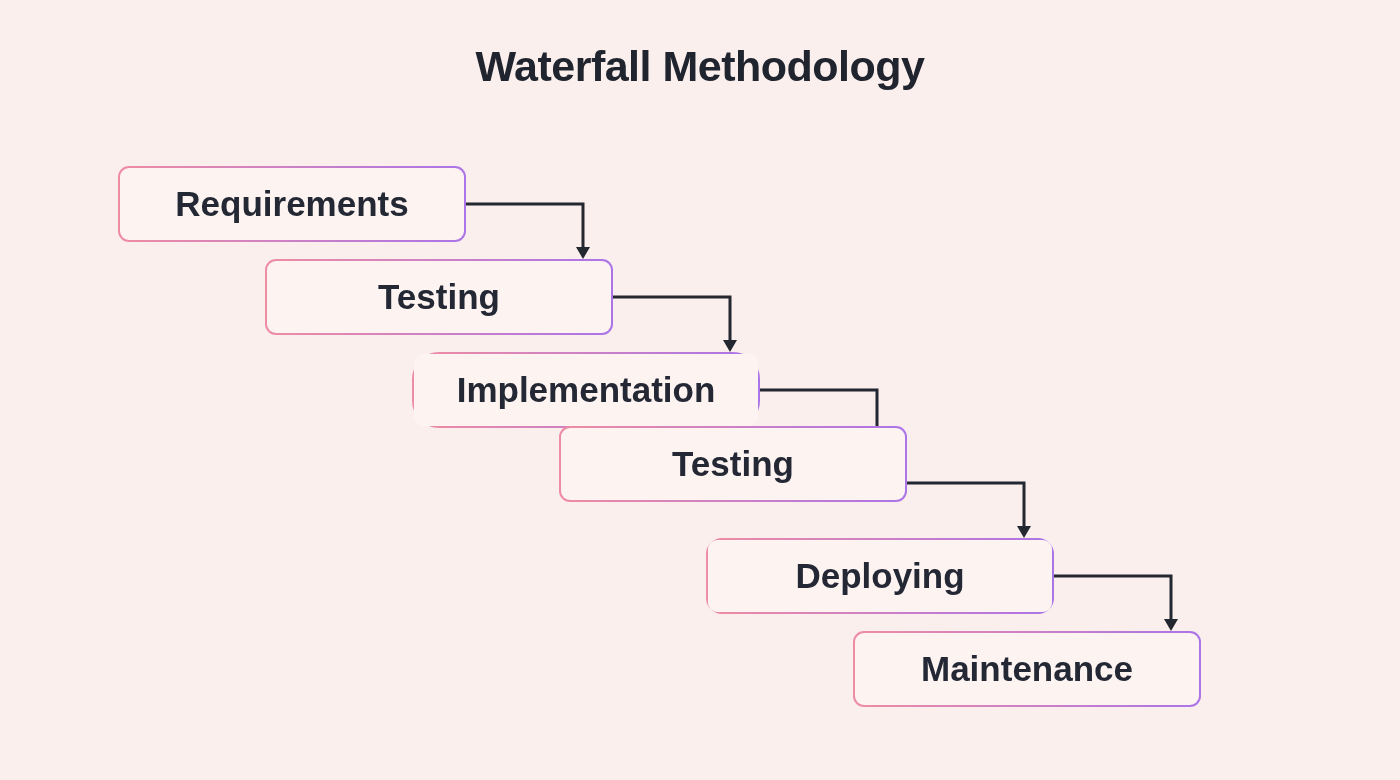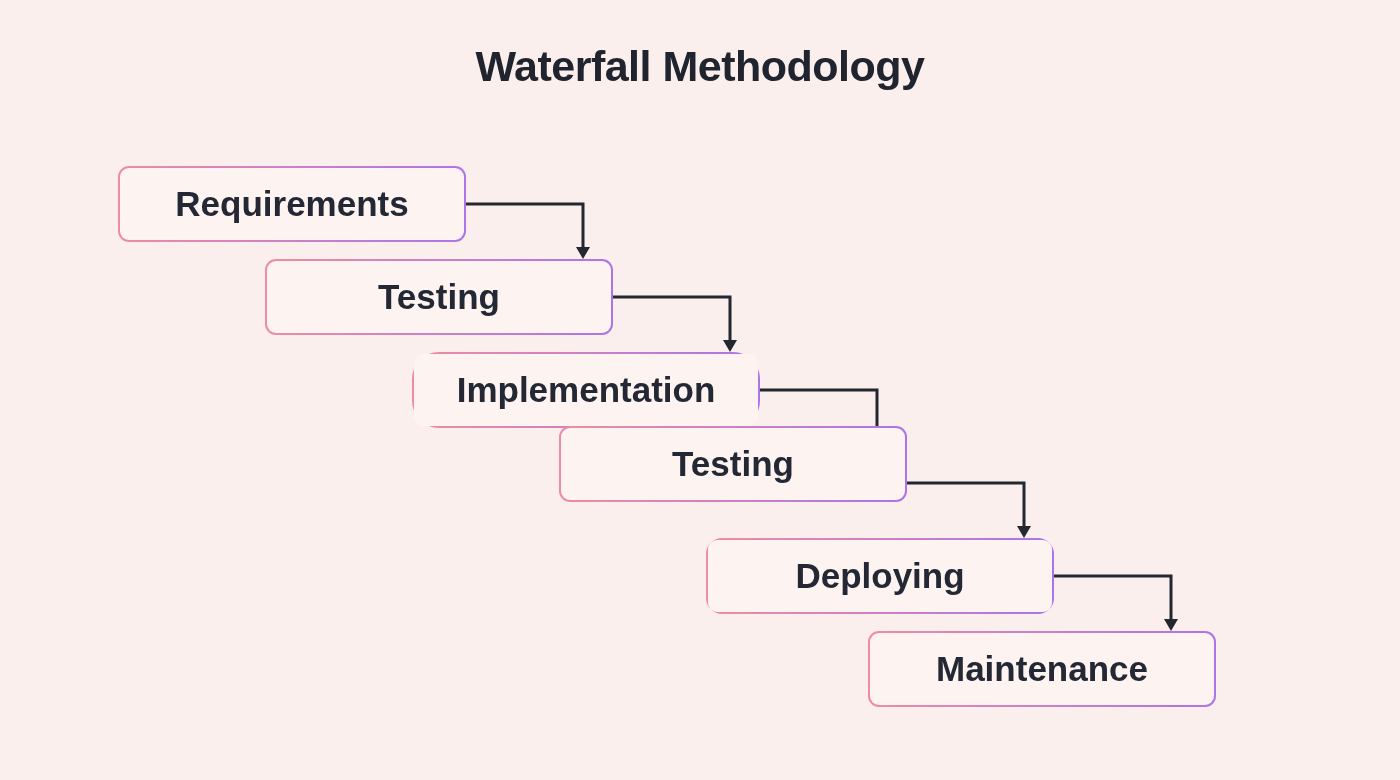--- a/index.html
+++ b/index.html
@@ -102,19 +102,19 @@
       <span class="node-label">Testing</span>
     </div>
   </div>
 
   <div class="node" style="left: 706px; top: 538px; border-radius: 16px;">
     <div class="node-inner">
       <span class="node-label">Deploying</span>
     </div>
   </div>
 
-  <div class="node" style="left: 853px; top: 631px; margin-left: 15px;">
+  <div class="node" style="left: 853px; top: 631px;">
     <div class="node-inner">
       <span class="node-label">Maintenance</span>
     </div>
   </div>
 </div>
 </div>
 
 </body></html>

